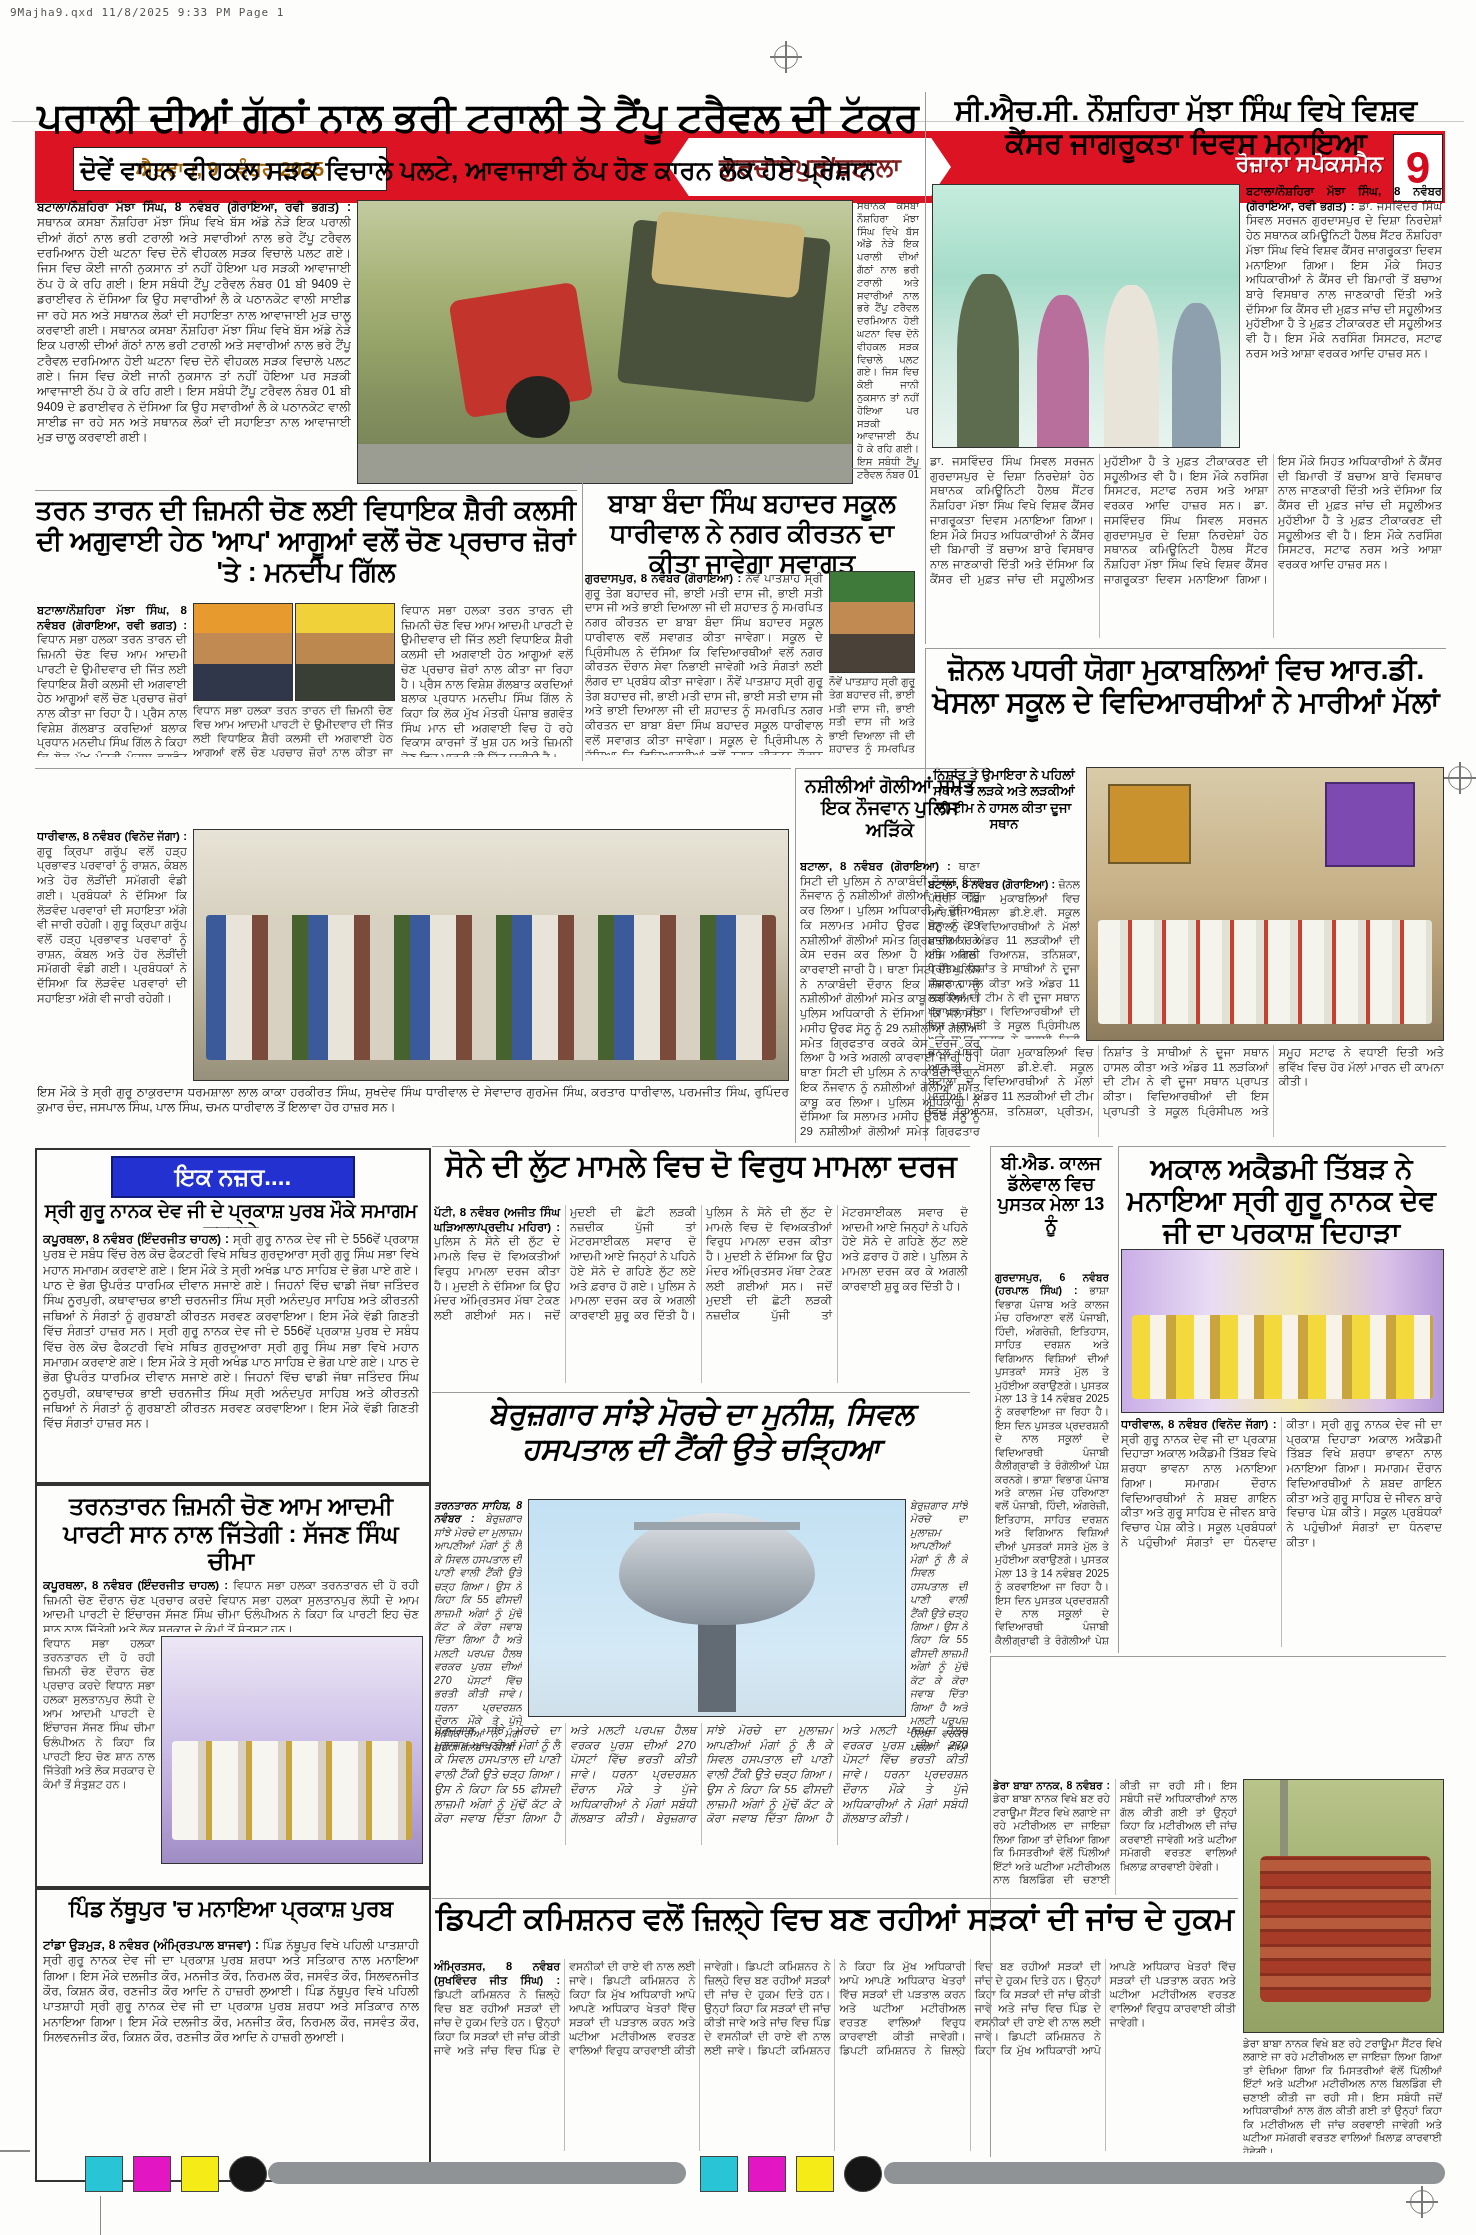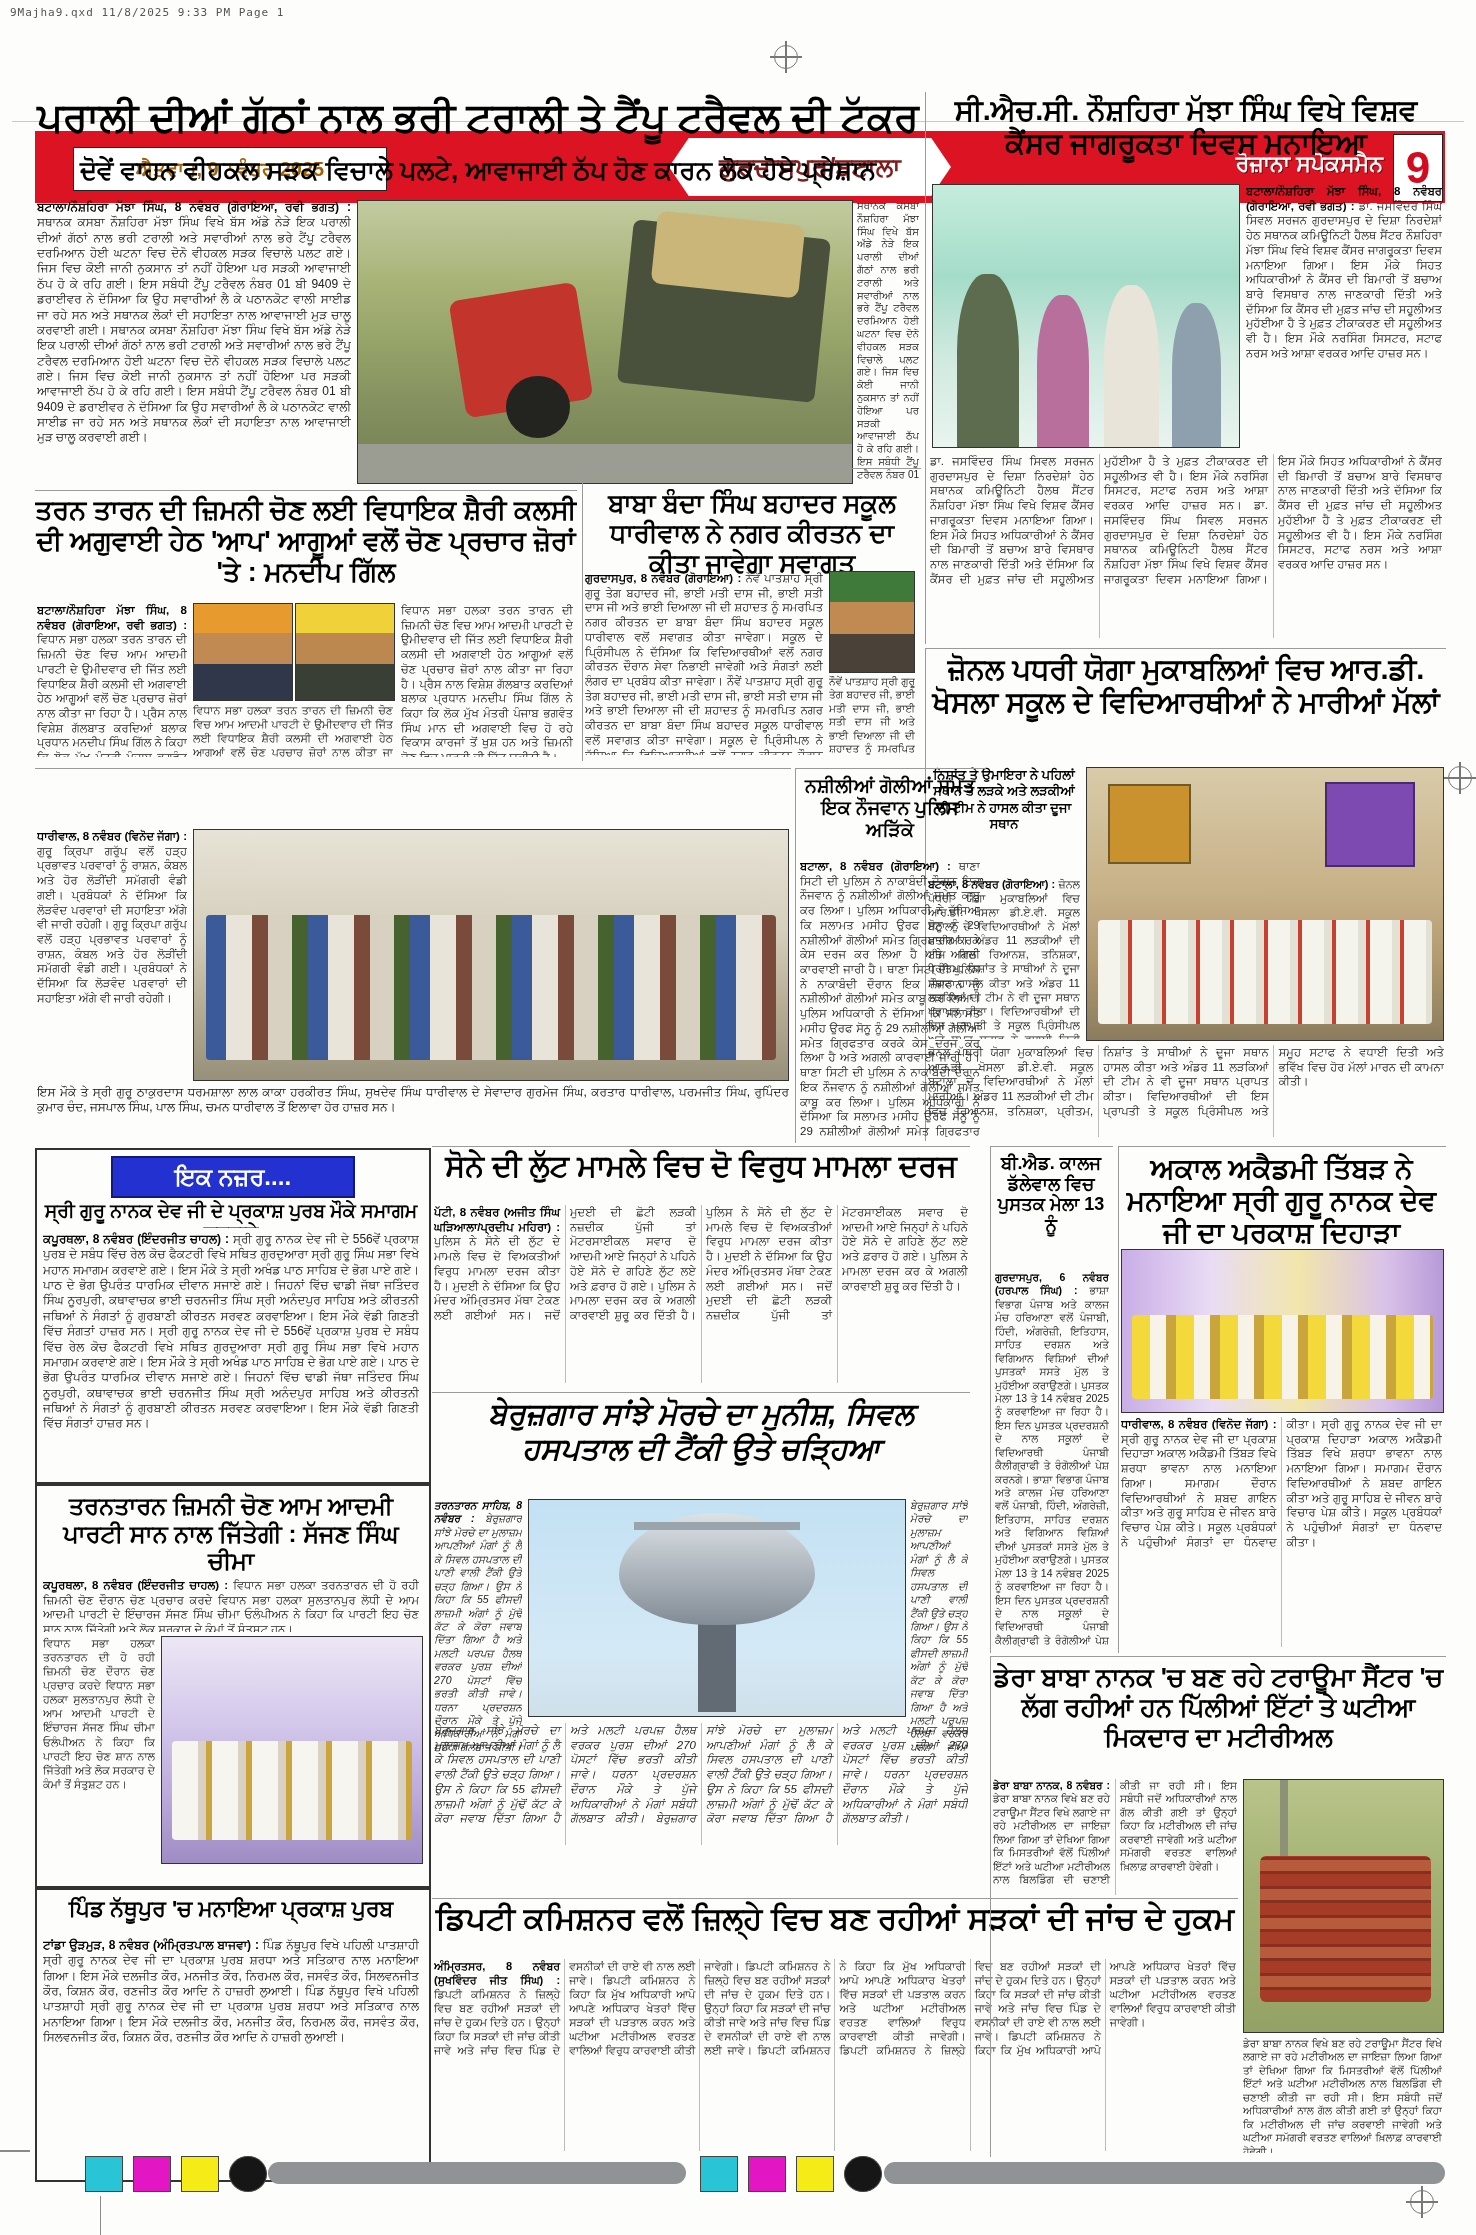--- a/index.html
+++ b/index.html
@@ -305,21 +305,20 @@
     <div class="photo ph-akal" style="left:2px;top:102px;width:321px;height:162px;">
       <div class="kids"></div>
     </div>
     <div class="bodytext cols2 abs" style="left:2px;top:270px;width:321px;height:230px;font-size:11.5px;">
       <b>ਧਾਰੀਵਾਲ, 8 ਨਵੰਬਰ (ਵਿਨੋਦ ਜੱਗਾ) :</b>
       <span>ਸ੍ਰੀ ਗੁਰੂ ਨਾਨਕ ਦੇਵ ਜੀ ਦਾ ਪ੍ਰਕਾਸ਼ ਦਿਹਾੜਾ ਅਕਾਲ ਅਕੈਡਮੀ ਤਿੱਬੜ ਵਿਖੇ ਸ਼ਰਧਾ ਭਾਵਨਾ ਨਾਲ ਮਨਾਇਆ ਗਿਆ। ਸਮਾਗਮ ਦੌਰਾਨ ਵਿਦਿਆਰਥੀਆਂ ਨੇ ਸ਼ਬਦ ਗਾਇਨ ਕੀਤਾ ਅਤੇ ਗੁਰੂ ਸਾਹਿਬ ਦੇ ਜੀਵਨ ਬਾਰੇ ਵਿਚਾਰ ਪੇਸ਼ ਕੀਤੇ। ਸਕੂਲ ਪ੍ਰਬੰਧਕਾਂ ਨੇ ਪਹੁੰਚੀਆਂ ਸੰਗਤਾਂ ਦਾ ਧੰਨਵਾਦ ਕੀਤਾ। ਸ੍ਰੀ ਗੁਰੂ ਨਾਨਕ ਦੇਵ ਜੀ ਦਾ ਪ੍ਰਕਾਸ਼ ਦਿਹਾੜਾ ਅਕਾਲ ਅਕੈਡਮੀ ਤਿੱਬੜ ਵਿਖੇ ਸ਼ਰਧਾ ਭਾਵਨਾ ਨਾਲ ਮਨਾਇਆ ਗਿਆ। ਸਮਾਗਮ ਦੌਰਾਨ ਵਿਦਿਆਰਥੀਆਂ ਨੇ ਸ਼ਬਦ ਗਾਇਨ ਕੀਤਾ ਅਤੇ ਗੁਰੂ ਸਾਹਿਬ ਦੇ ਜੀਵਨ ਬਾਰੇ ਵਿਚਾਰ ਪੇਸ਼ ਕੀਤੇ। ਸਕੂਲ ਪ੍ਰਬੰਧਕਾਂ ਨੇ ਪਹੁੰਚੀਆਂ ਸੰਗਤਾਂ ਦਾ ਧੰਨਵਾਦ ਕੀਤਾ।</span>
     </div>
   </div>
 
   <div class="art rule-l rule-t" style="left:990px;top:1656px;width:455px;height:500px;">
-    <div class="hl abs" style="left:2px;top:6px;width:451px;height:112px;font-size:26px;">ਡੇਰਾ ਬਾਬਾ ਨਾਨਕ 'ਚ ਬਣ ਰਹੇ ਟਰਾਊਮਾ ਸੈਂਟਰ 'ਚ ਲੱਗ ਰਹੀਆਂ ਹਨ ਪਿੱਲੀਆਂ ਇੱਟਾਂ ਤੇ ਘਟੀਆ ਮਿਕਦਾਰ ਦਾ ਮਟੀਰੀਅਲ</div>
     <div class="bodytext cols2 abs" style="left:2px;top:122px;width:244px;height:116px;font-size:10.5px;">
       <b>ਡੇਰਾ ਬਾਬਾ ਨਾਨਕ, 8 ਨਵੰਬਰ :</b>
       <span>ਡੇਰਾ ਬਾਬਾ ਨਾਨਕ ਵਿਖੇ ਬਣ ਰਹੇ ਟਰਾਊਮਾ ਸੈਂਟਰ ਵਿਖੇ ਲਗਾਏ ਜਾ ਰਹੇ ਮਟੀਰੀਅਲ ਦਾ ਜਾਇਜ਼ਾ ਲਿਆ ਗਿਆ ਤਾਂ ਦੇਖਿਆ ਗਿਆ ਕਿ ਮਿਸਤਰੀਆਂ ਵੱਲੋਂ ਪਿੱਲੀਆਂ ਇੱਟਾਂ ਅਤੇ ਘਟੀਆ ਮਟੀਰੀਅਲ ਨਾਲ ਬਿਲਡਿੰਗ ਦੀ ਚਣਾਈ ਕੀਤੀ ਜਾ ਰਹੀ ਸੀ। ਇਸ ਸਬੰਧੀ ਜਦੋਂ ਅਧਿਕਾਰੀਆਂ ਨਾਲ ਗੱਲ ਕੀਤੀ ਗਈ ਤਾਂ ਉਨ੍ਹਾਂ ਕਿਹਾ ਕਿ ਮਟੀਰੀਅਲ ਦੀ ਜਾਂਚ ਕਰਵਾਈ ਜਾਵੇਗੀ ਅਤੇ ਘਟੀਆ ਸਮੱਗਰੀ ਵਰਤਣ ਵਾਲਿਆਂ ਖ਼ਿਲਾਫ਼ ਕਾਰਵਾਈ ਹੋਵੇਗੀ।</span>
     </div>
     <div class="photo ph-bricks" style="left:252px;top:122px;width:199px;height:252px;">
       <div class="pole"></div>
         <div class="pile"></div>
     </div>
     <div class="bodytext abs" style="left:252px;top:380px;width:199px;height:116px;font-size:10.5px;">
       <span>ਡੇਰਾ ਬਾਬਾ ਨਾਨਕ ਵਿਖੇ ਬਣ ਰਹੇ ਟਰਾਊਮਾ ਸੈਂਟਰ ਵਿਖੇ ਲਗਾਏ ਜਾ ਰਹੇ ਮਟੀਰੀਅਲ ਦਾ ਜਾਇਜ਼ਾ ਲਿਆ ਗਿਆ ਤਾਂ ਦੇਖਿਆ ਗਿਆ ਕਿ ਮਿਸਤਰੀਆਂ ਵੱਲੋਂ ਪਿੱਲੀਆਂ ਇੱਟਾਂ ਅਤੇ ਘਟੀਆ ਮਟੀਰੀਅਲ ਨਾਲ ਬਿਲਡਿੰਗ ਦੀ ਚਣਾਈ ਕੀਤੀ ਜਾ ਰਹੀ ਸੀ। ਇਸ ਸਬੰਧੀ ਜਦੋਂ ਅਧਿਕਾਰੀਆਂ ਨਾਲ ਗੱਲ ਕੀਤੀ ਗਈ ਤਾਂ ਉਨ੍ਹਾਂ ਕਿਹਾ ਕਿ ਮਟੀਰੀਅਲ ਦੀ ਜਾਂਚ ਕਰਵਾਈ ਜਾਵੇਗੀ ਅਤੇ ਘਟੀਆ ਸਮੱਗਰੀ ਵਰਤਣ ਵਾਲਿਆਂ ਖ਼ਿਲਾਫ਼ ਕਾਰਵਾਈ ਹੋਵੇਗੀ।</span>

